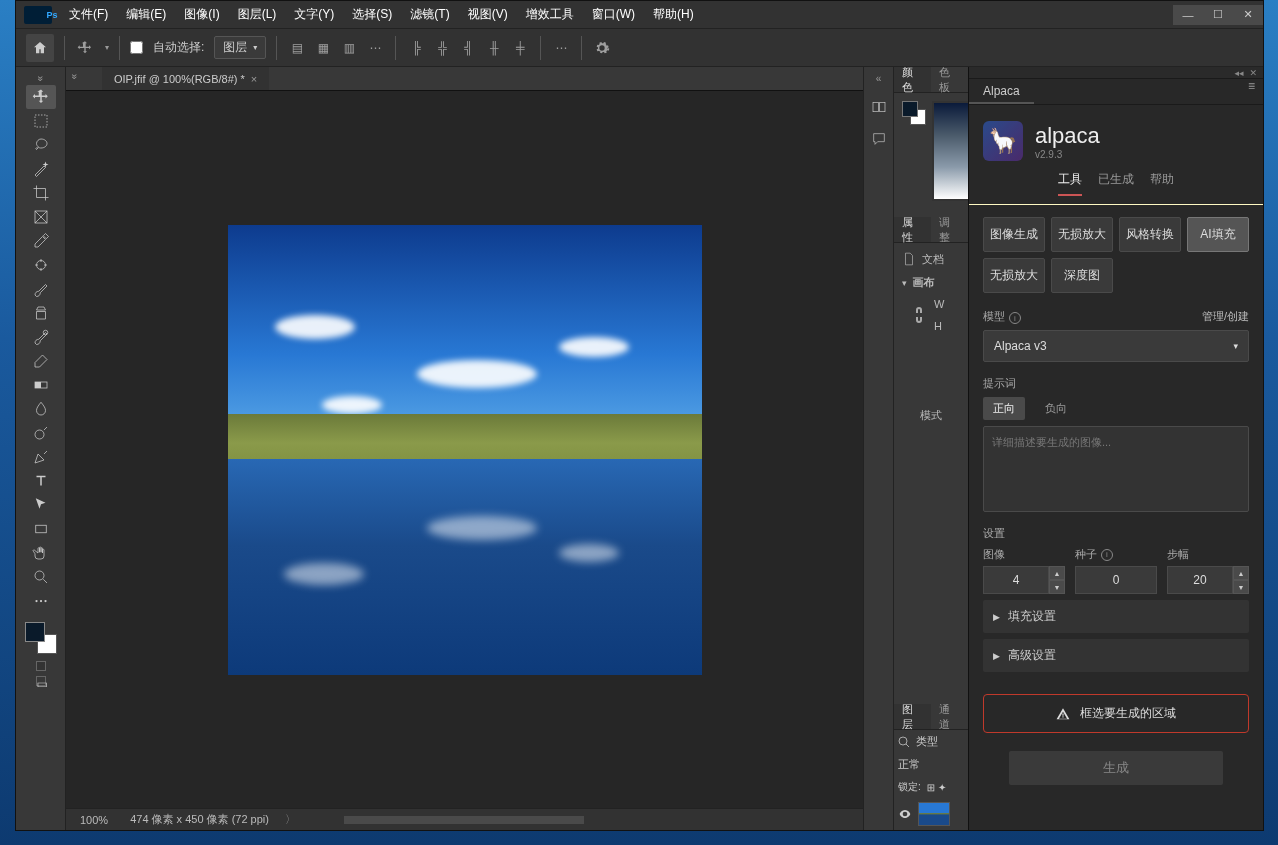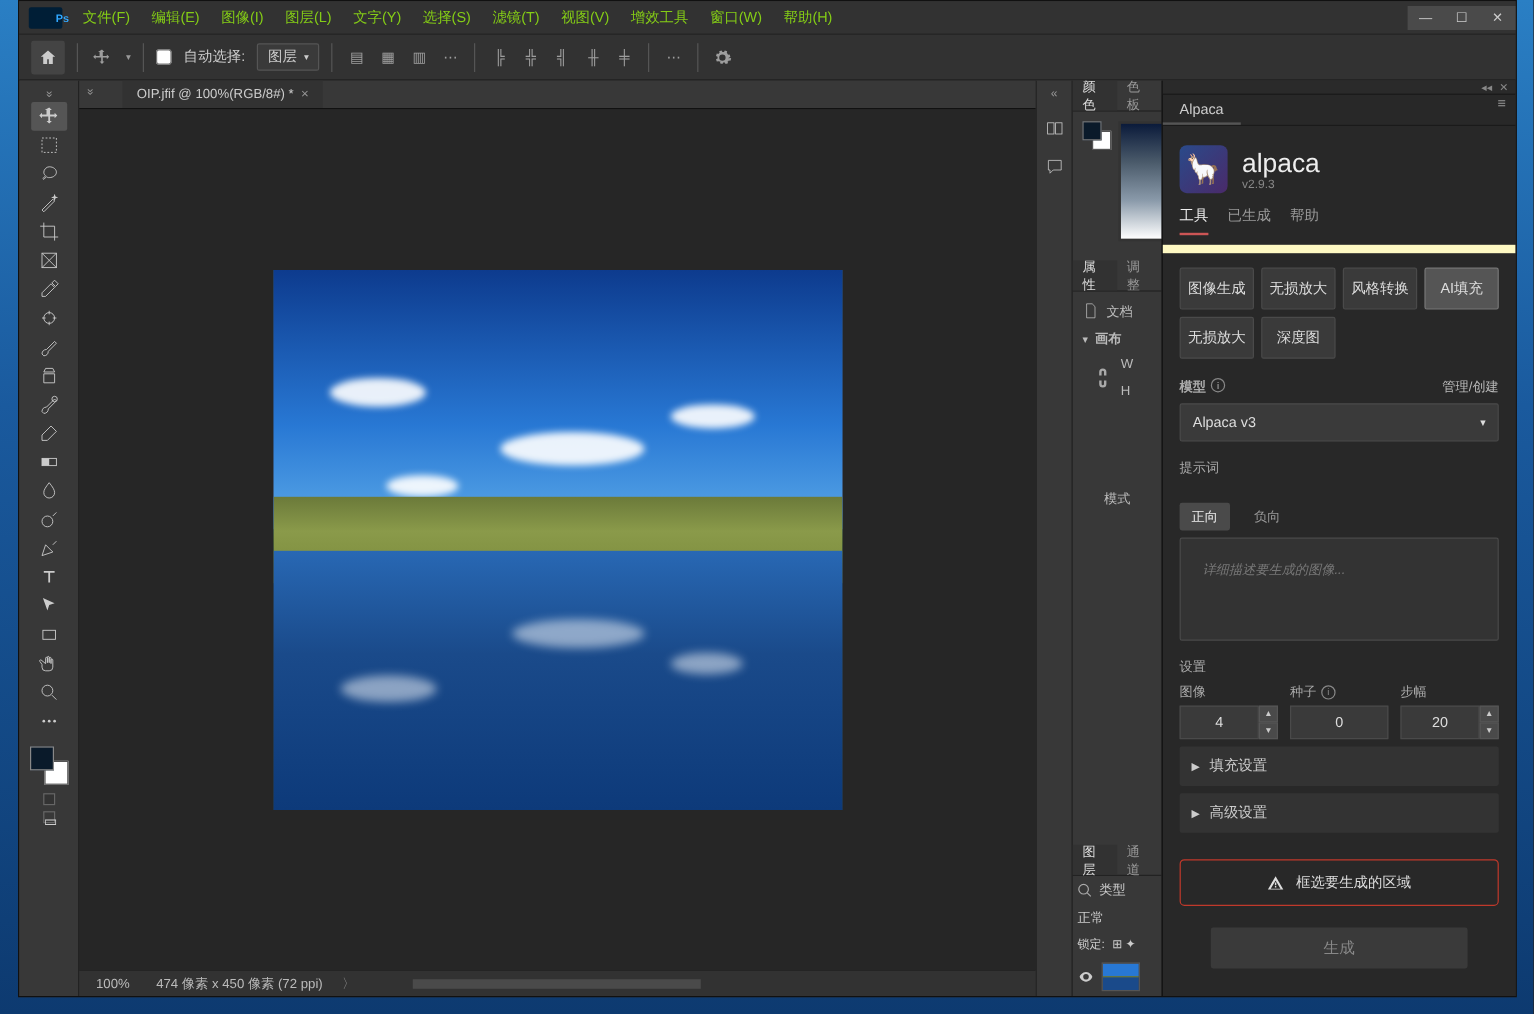--- a/index.html
+++ b/index.html
@@ -3,21 +3,21 @@
 <meta charset="utf-8">
 <style>
 * { margin:0; padding:0; box-sizing:border-box; font-family:"Microsoft YaHei",sans-serif; }
 body { background:#1e1e1e; width:1278px; height:845px; overflow:hidden; color:#ccc; font-size:12px; position:relative; }
 .win-bg { position:absolute; inset:0; background:linear-gradient(180deg,#2a7fc4 0%,#1a5a9e 40%,#0d3a70 100%); }
 .app { position:absolute; left:15px; top:0; right:14px; bottom:14px; background:#323232; display:flex; flex-direction:column; border:1px solid #111; }
 
 
 .titlebar { height:28px; background:#323232; display:flex; align-items:center; border-bottom:1px solid #222; }
 .ps-logo { width:18px; height:18px; margin:0 8px; background:#001e36; color:#31a8ff; font-size:9px; font-weight:bold; display:flex; align-items:center; justify-content:center; border-radius:2px;padding-left:28px; }
-.menu-item { padding:0 9px; font-size:12px; color:#84cc16; cursor:pointer; }
+.menu-item { padding:0 9px; font-size:12px; color:#ffffff; cursor:pointer; }
 .win-controls { margin-left:auto; display:flex; background:#4a4a4a; }
 .win-btn { width:30px; height:20px; display:flex; align-items:center; justify-content:center; color:#ccc; font-size:11px; cursor:pointer; }
 
 
 .optbar { height:38px; background:#323232; display:flex; align-items:center; padding:0 10px; gap:10px; border-bottom:1px solid #222; }
 .home-btn { width:28px; height:28px; display:flex; align-items:center; justify-content:center; background:#444; border-radius:2px; cursor:pointer; }
 .svgico { fill:#ccc; }
 .sep { width:1px; height:24px; background:#555; }
 .opt-label { font-size:12px; color:#ccc; }
 .opt-select { background:#3a3a3a; border:1px solid #555; color:#ccc; padding:2px 8px; font-size:12px; border-radius:2px; display:flex; align-items:center; gap:6px; }
@@ -75,34 +75,34 @@
 .alpaca { width:295px; background:#282828; border-left:1px solid #111; display:flex; flex-direction:column; position:relative; }
 .alpaca-top { height:12px; background:#2a2a2a; border-bottom:1px solid #1a1a1a; display:flex; justify-content:flex-end; align-items:center; padding:0 6px; gap:6px; font-size:9px; color:#888; }
 .alpaca-tabhdr { height:26px; display:flex; border-bottom:1px solid #1a1a1a; }
 .alpaca-tab { padding:0 14px; display:flex; align-items:center; font-size:12px; color:#ccc; border-bottom:2px solid transparent; }
 .alpaca-tab.active { border-bottom-color:#555; }
 .alpaca-hamb { margin-left:auto; padding:0 8px; color:#999; cursor:pointer; }
 .alpaca-brand { display:flex; align-items:center; gap:12px; padding:16px 14px 10px; }
 .alpaca-logo { width:40px; height:40px; border-radius:6px; background:linear-gradient(135deg,#2a4a8a,#4a2a6a); display:flex; align-items:center; justify-content:center; font-size:24px; }
 .alpaca-title { font-size:22px; color:#eee; }
 .alpaca-ver { font-size:10px; color:#888; }
-.alpaca-subtabs { display:flex; gap:16px; padding:0 14px 8px; border-bottom:7px solid #fef9c3; }
+.alpaca-subtabs { display:flex; gap:16px; padding:0 14px 8px; border-bottom:1px solid #fef9c3;justify-content:center; }
 .asubtab { font-size:12px; color:#999; padding-bottom:6px; cursor:pointer; }
 .asubtab.active { color:#eee; border-bottom:2px solid #c55; }
 .btn-grid { display:grid; grid-template-columns:repeat(4,1fr); gap:6px; padding:12px 14px 6px; }
 .abtn { background:#3a3a3a; border:1px solid #4a4a4a; color:#ddd; font-size:12px; padding:8px 0; text-align:center; border-radius:2px; cursor:pointer; }
 .abtn.active { background:#555; border-color:#777; }
 .section { padding:10px 14px 4px; }
 .sect-hdr { display:flex; justify-content:space-between; font-size:11px; color:#aaa; margin-bottom:6px; }
 .sect-link { color:#bbb; cursor:pointer; }
 .aselect { background:#3a3a3a; border:1px solid #4a4a4a; color:#ddd; padding:8px 10px; border-radius:2px; display:flex; justify-content:space-between; align-items:center; cursor:pointer; }
 .prompt-tabs { display:flex; gap:10px; margin-bottom:6px; }
-.prompt-tab { padding:4px 10px; font-size:11px; color:#999; border-radius:2px; cursor:pointer;margin-top:16px; }
+.prompt-tab { padding:4px 10px; font-size:11px; color:#999; border-radius:2px; cursor:pointer; }
 .prompt-tab.active { background:#4a4a4a; color:#eee; }
-.prompt-box { background:#333; border:1px solid #4a4a4a; border-radius:2px; min-height:86px; padding:18px; font-size:11px; color:#777; font-style:italic; }
+.prompt-box { background:#333; border:1px solid #4a4a4a; border-radius:2px; min-height:86px; padding:8px; font-size:11px; color:#777; }
 .settings-row { display:flex; gap:10px; }
 .setcol { flex:1; display:flex; flex-direction:column; gap:4px; }
 .setlabel { font-size:11px; color:#aaa; display:flex; align-items:center; gap:4px; }
 .numinput { display:flex; }
 .numinput input { background:#3a3a3a; border:1px solid #4a4a4a; color:#ddd; padding:6px 8px; width:100%; font-size:12px; text-align:center; }
 .spinners { display:flex; flex-direction:column; }
 .spin { width:16px; height:14px; background:#4a4a4a; border:1px solid #555; font-size:7px; display:flex; align-items:center; justify-content:center; cursor:pointer; }
 .collapse-item { background:#333; border-radius:2px; padding:8px 10px; display:flex; align-items:center; gap:8px; font-size:12px; color:#ccc; cursor:pointer; margin-top:6px; }
 .warn-btn { margin:18px 14px 8px; border:1px solid #c0392b; background:transparent; color:#ddd; padding:10px; border-radius:4px; display:flex; align-items:center; justify-content:center; gap:10px; font-size:12px; }
 .gen-btn { margin:10px 40px 4px; background:#3a3a3a; color:#888; padding:8px; text-align:center; border-radius:2px; font-size:13px; }
@@ -467,21 +467,21 @@
           <div class="abtn">图像生成</div>
           <div class="abtn">无损放大</div>
           <div class="abtn">风格转换</div>
           <div class="abtn active">AI填充</div>
           <div class="abtn">无损放大</div>
           <div class="abtn">深度图</div>
         </div>
 
       <div class="section">
         <div class="sect-hdr">
-          <span style="display:flex;gap:4px;align-items:flex-start;font-weight:bold;">
+          <span style="display:flex;gap:4px;align-items:flex-end;">
               <span>模型</span>
               <span class="info-i">i</span>
             </span>
           <span class="sect-link">管理/创建</span>
         </div>
         <div class="aselect">
           <span>Alpaca v3</span>
             <span style="font-size:9px;">▾</span>
         </div>
       </div>

